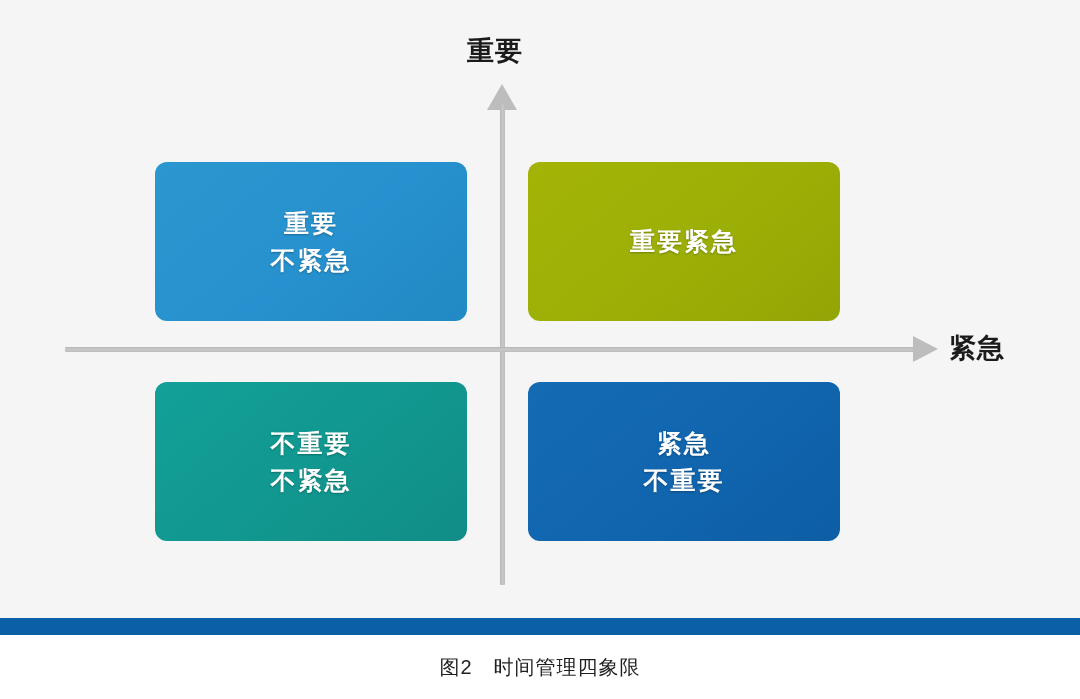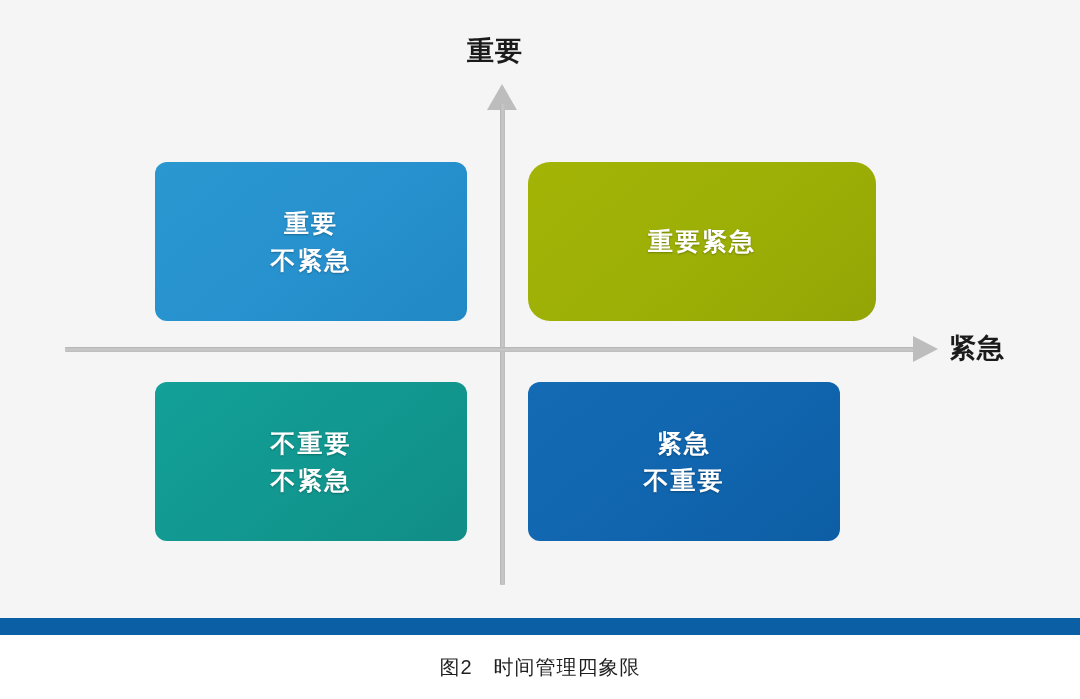--- a/index.html
+++ b/index.html
@@ -118,24 +118,23 @@
     width: 312px;
     height: 159px;
     background: linear-gradient(140deg, #2b97d0 0%, #2691ce 55%, #2189c4 100%);
   }
   #quad-important-not-urgent .edge {
     background: linear-gradient(to bottom, #1b6f9e 0%, #1f7eb2 100%);
   }
   #quad-important-urgent {
     left: 528px;
     top: 162px;
-    width: 348px;
+    width: 312px;
     height: 159px;
     background: linear-gradient(140deg, #a3b406 0%, #9caf06 55%, #93a505 100%);
-    border-radius: 22px;
   }
   #quad-important-urgent .edge {
     background: linear-gradient(to bottom, #76840a 0%, #81900a 100%);
   }
   #quad-not-important-not-urgent {
     left: 155px;
     top: 382px;
     width: 312px;
     height: 159px;
     background: linear-gradient(140deg, #12a098 0%, #11978f 55%, #108d86 100%);

